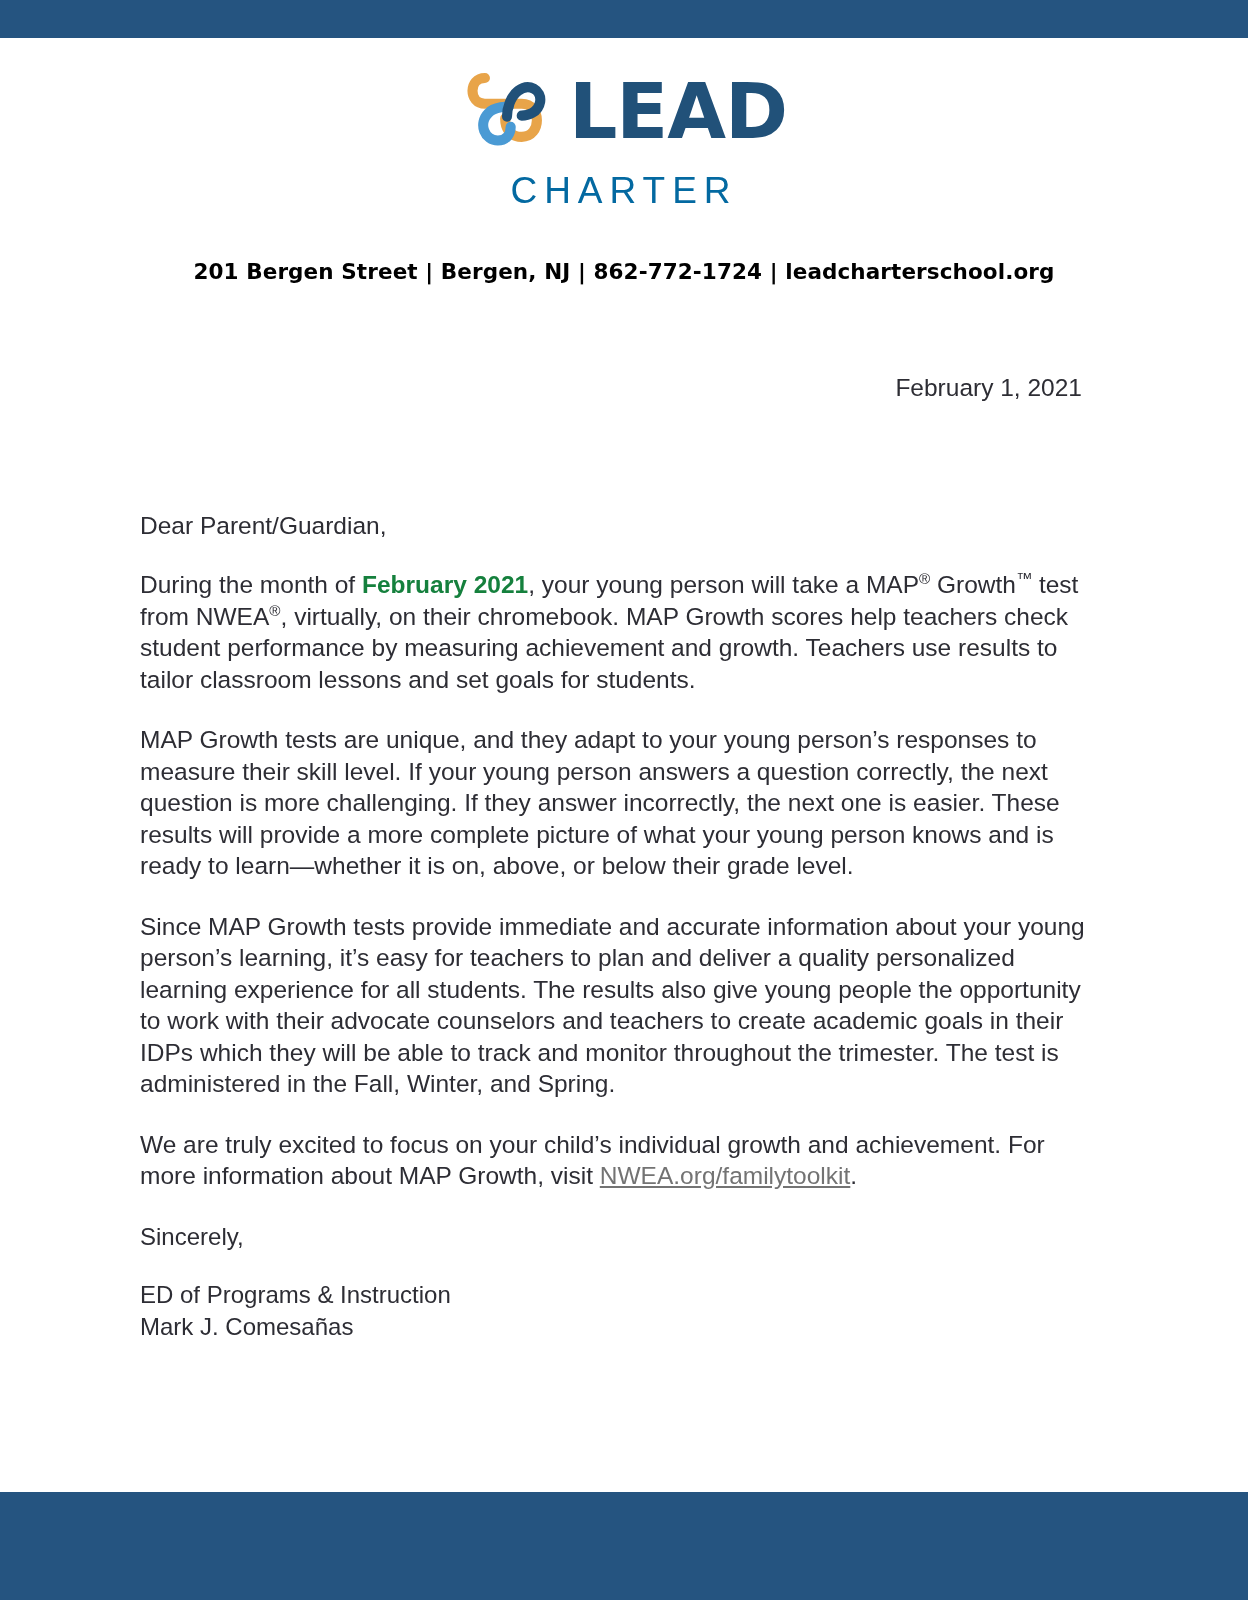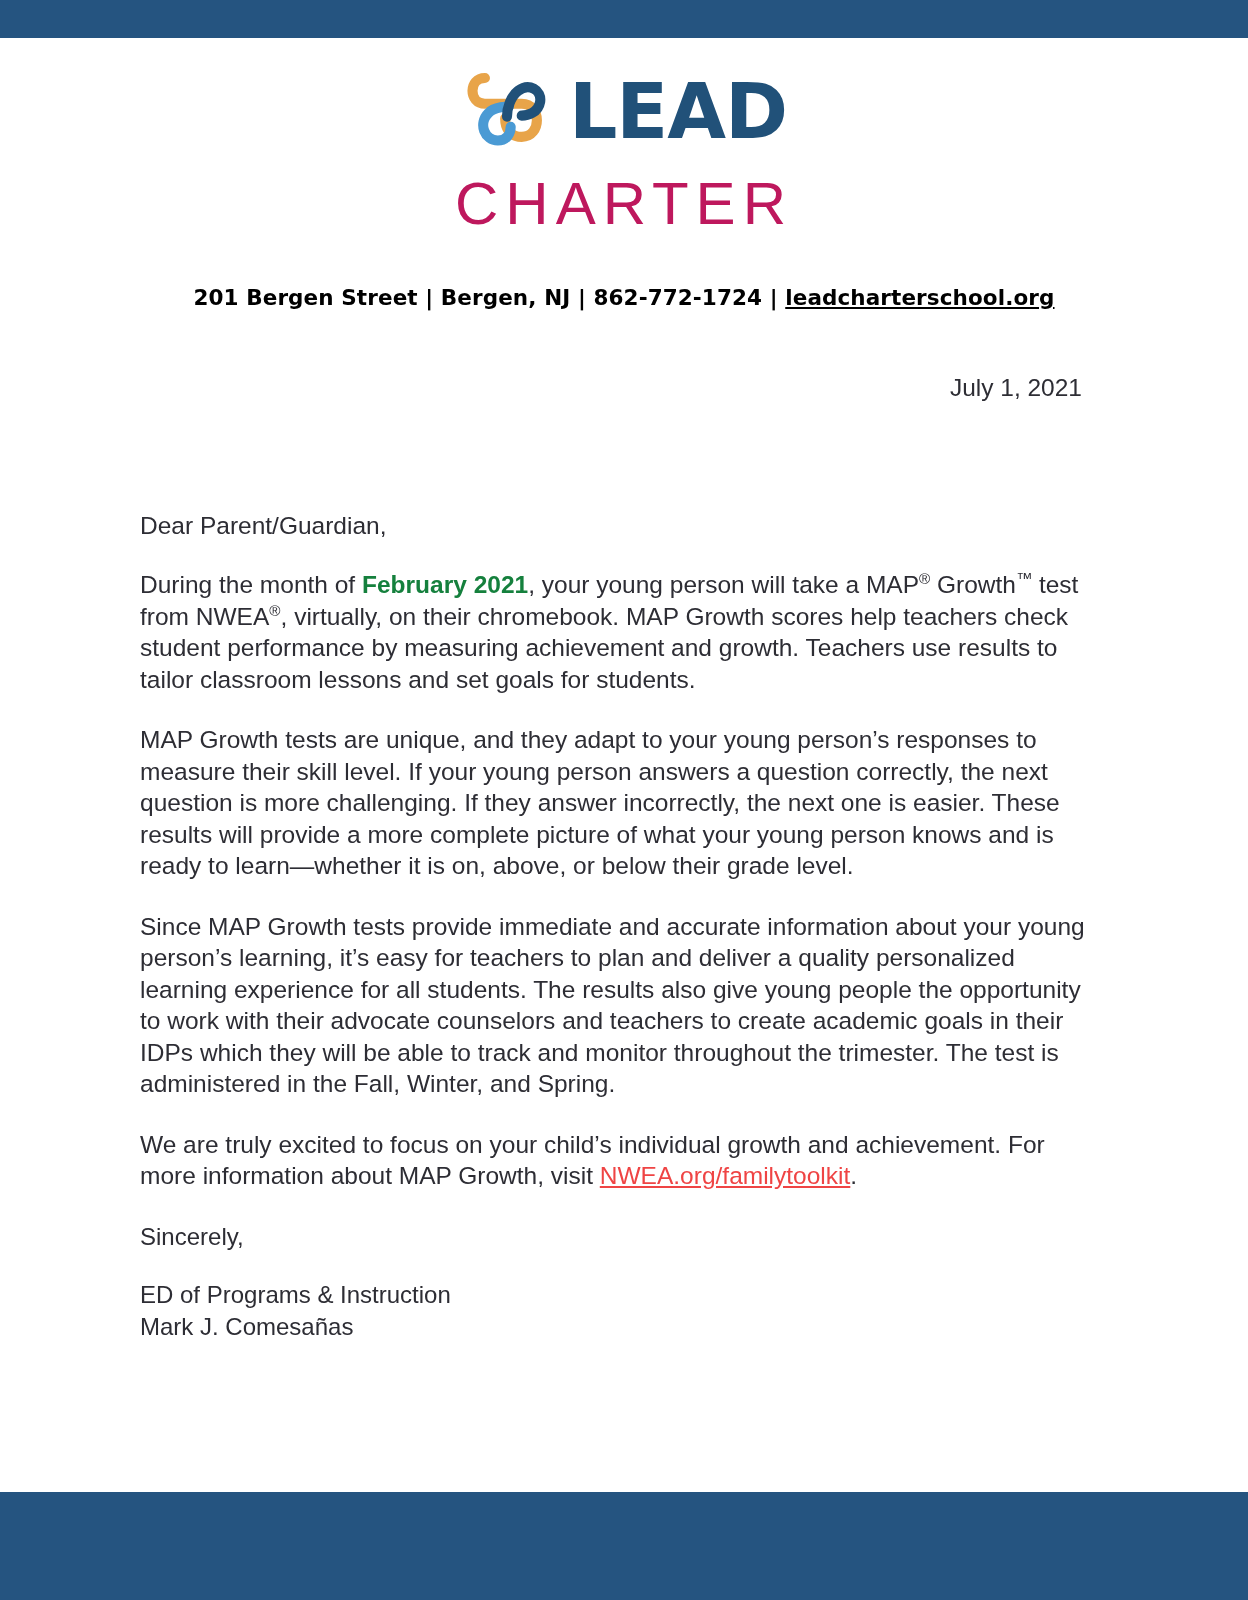--- a/index.html
+++ b/index.html
@@ -84,39 +84,38 @@
     font-weight: bold;
     font-size: 76px;
     line-height: 0.92;
     letter-spacing: -1px;
     color: #215179;
   }
 
   .logo-sub1, .logo-sub2 {
     font-family: "Liberation Sans", sans-serif;
     font-weight: normal;
-    font-size: 60px;
+    font-size: 37px;
     letter-spacing: 7px;
-    color: #be185d;
+    color: #0369a1;
     text-align: center;
     line-height: 1.12;
   }
   .logo-sub1 { margin-top: 12px; }
   .logo-sub2 { margin-top: 2px; }
 
   .address-line {
     margin-top: 48px;
     font-family: "DejaVu Sans", sans-serif;
     font-weight: bold;
     font-size: 21.5px;
     letter-spacing: 0.1px;
     color: #000000;
   }
   .address-line .site {
-    text-decoration: underline;
   }
 
   
   .letter {
     position: absolute;
     left: 140px;
     top: 360px;
     width: 950px;
   }
 
@@ -160,21 +159,21 @@
     line-height: 0;
   }
 
   .tm {
     font-size: 0.66em;
     vertical-align: super;
     line-height: 0;
   }
 
   a.inline-link {
-    color: #ef4444;
+    color: #737373;
     text-decoration: underline;
   }
 
   .signoff {
     font-size: 24px;
     line-height: 31.5px;
     color: #2d2d34;
   }
 </style>
 </head>
@@ -205,21 +204,21 @@
       <div class="logo-sub1">CHARTER</div>
     </div>
 
     <div class="address-line">
       <span>201 Bergen Street</span><span> | </span><span>Bergen, NJ</span><span> | </span><span>862-772-1724</span><span> | </span><span class="site">leadcharterschool.org</span>
     </div>
   </div>
 
   <div class="letter">
 
-    <div class="date">July 1, 2021</div>
+    <div class="date">February 1, 2021</div>
 
     <div class="salutation">Dear Parent/Guardian,</div>
 
     <div class="gap"></div>
 
     <p class="para"><span>During the month of </span><b>February 2021</b><span>, your young person will take a MAP</span><sup>®</sup><span> Growth</span><span class="tm">™</span><span> test from NWEA</span><sup>®</sup><span>, virtually, on their chromebook. MAP Growth scores help teachers check student performance by measuring achievement and growth. Teachers use results to tailor classroom lessons and set goals for students.</span></p>
 
     <div class="gap"></div>
 
     <p class="para">MAP Growth tests are unique, and they adapt to your young person’s responses to measure their skill level. If your young person answers a question correctly, the next question is more challenging. If they answer incorrectly, the next one is easier. These results will provide a more complete picture of what your young person knows and is ready to learn—whether it is on, above, or below their grade level.</p>

